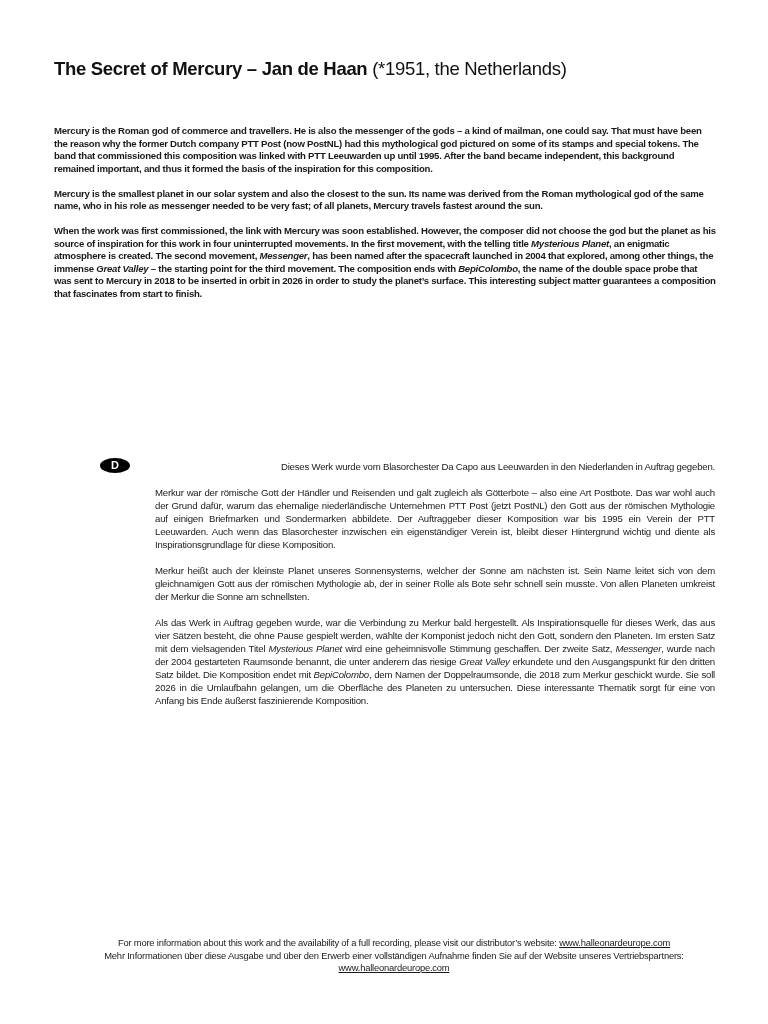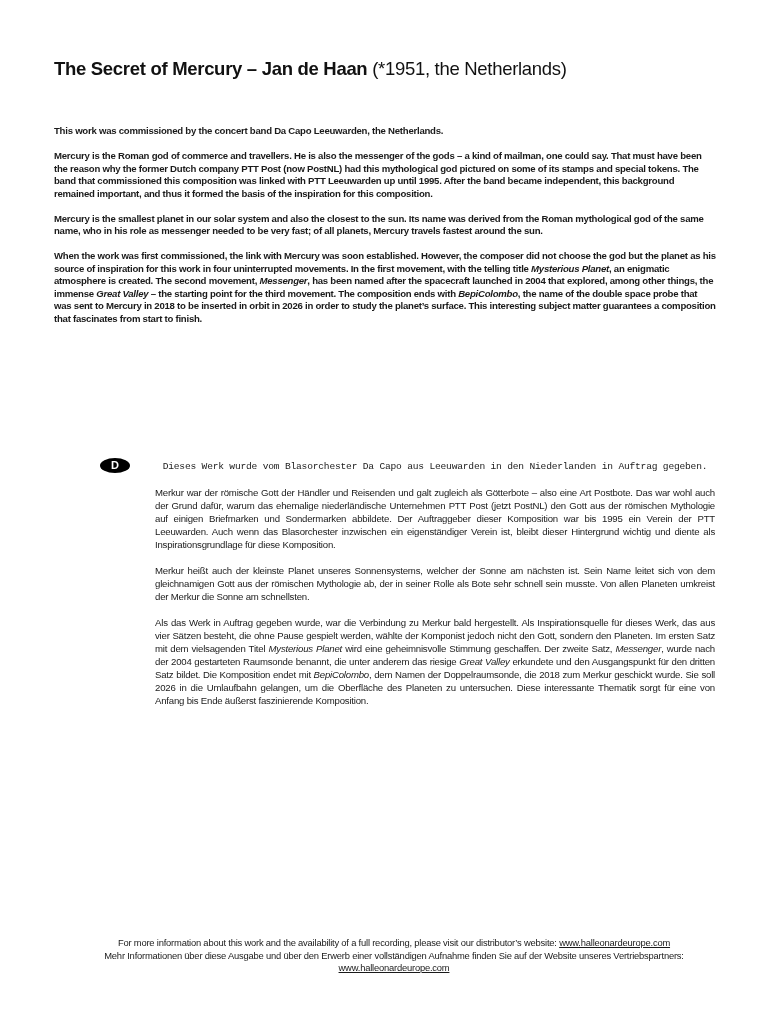--- a/index.html
+++ b/index.html
@@ -41,30 +41,29 @@
 </head>
 <body>
 
 <div class="page">
 
   <h1 class="title" style="margin:0;">
     <span class="main">The Secret of Mercury – Jan de Haan</span><span class="sub"> (*1951, the Netherlands)</span>
   </h1>
 
   <div class="en">
-    <p>This work was commissioned by the concert band Da Capo Leeuwarden, the Netherlands.</p>
     <p>Mercury is the Roman god of commerce and travellers. He is also the messenger of the gods – a kind of mailman, one could say. That must have been the reason why the former Dutch company PTT Post (now PostNL) had this mythological god pictured on some of its stamps and special tokens. The band that commissioned this composition was linked with PTT Leeuwarden up until 1995. After the band became independent, this background remained important, and thus it formed the basis of the inspiration for this composition.</p>
     <p>Mercury is the smallest planet in our solar system and also the closest to the sun. Its name was derived from the Roman mythological god of the same name, who in his role as messenger needed to be very fast; of all planets, Mercury travels fastest around the sun.</p>
     <p><span>When the work was first commissioned, the link with Mercury was soon established. However, the composer did not choose the god but the planet as his source of inspiration for this work in four uninterrupted movements. In the first movement, with the telling title </span><em>Mysterious Planet</em><span>, an enigmatic atmosphere is created. The second movement, </span><em>Messenger</em><span>, has been named after the spacecraft launched in 2004 that explored, among other things, the immense </span><em>Great Valley</em><span> – the starting point for the third movement. The composition ends with </span><em>BepiColombo</em><span>, the name of the double space probe that was sent to Mercury in 2018 to be inserted in orbit in 2026 in order to study the planet’s surface. This interesting subject matter guarantees a composition that fascinates from start to finish.</span></p>
   </div>
 
   <div class="lang-badge">D</div>
 
   <div class="de">
-    <p style="text-align:center;font-family:Liberation Mono, monospace;">Dieses Werk wurde vom Blasorchester Da Capo aus Leeuwarden in den Niederlanden in Auftrag gegeben.</p>
+    <p style="text-align:right;">Dieses Werk wurde vom Blasorchester Da Capo aus Leeuwarden in den Niederlanden in Auftrag gegeben.</p>
     <p>Merkur war der römische Gott der Händler und Reisenden und galt zugleich als Götterbote – also eine Art Postbote. Das war wohl auch der Grund dafür, warum das ehemalige niederländische Unternehmen PTT Post (jetzt PostNL) den Gott aus der römischen Mythologie auf einigen Briefmarken und Sondermarken abbildete. Der Auftraggeber dieser Komposition war bis 1995 ein Verein der PTT Leeuwarden. Auch wenn das Blasorchester inzwischen ein eigenständiger Verein ist, bleibt dieser Hintergrund wichtig und diente als Inspirationsgrundlage für diese Komposition.</p>
     <p>Merkur heißt auch der kleinste Planet unseres Sonnensystems, welcher der Sonne am nächsten ist. Sein Name leitet sich von dem gleichnamigen Gott aus der römischen Mythologie ab, der in seiner Rolle als Bote sehr schnell sein musste. Von allen Planeten umkreist der Merkur die Sonne am schnellsten.</p>
     <p><span>Als das Werk in Auftrag gegeben wurde, war die Verbindung zu Merkur bald hergestellt. Als Inspirationsquelle für dieses Werk, das aus vier Sätzen besteht, die ohne Pause gespielt werden, wählte der Komponist jedoch nicht den Gott, sondern den Planeten. Im ersten Satz mit dem vielsagenden Titel </span><em>Mysterious Planet</em><span> wird eine geheimnisvolle Stimmung geschaffen. Der zweite Satz, </span><em>Messenger</em><span>, wurde nach der 2004 gestarteten Raumsonde benannt, die unter anderem das riesige </span><em>Great Valley</em><span> erkundete und den Ausgangspunkt für den dritten Satz bildet. Die Komposition endet mit </span><em>BepiColombo</em><span>, dem Namen der Doppelraumsonde, die 2018 zum Merkur geschickt wurde. Sie soll 2026 in die Umlaufbahn gelangen, um die Oberfläche des Planeten zu untersuchen. Diese interessante Thematik sorgt für eine von Anfang bis Ende äußerst faszinierende Komposition.</span></p>
   </div>
 
   <div class="footer">
     <div><span>For more information about this work and the availability of a full recording, please visit our distributor’s website: </span><a>www.halleonardeurope.com</a></div>
     <div><span>Mehr Informationen über diese Ausgabe und über den Erwerb einer vollständigen Aufnahme finden Sie auf der Website unseres Vertriebspartners: </span><a>www.halleonardeurope.com</a></div>
   </div>
 

